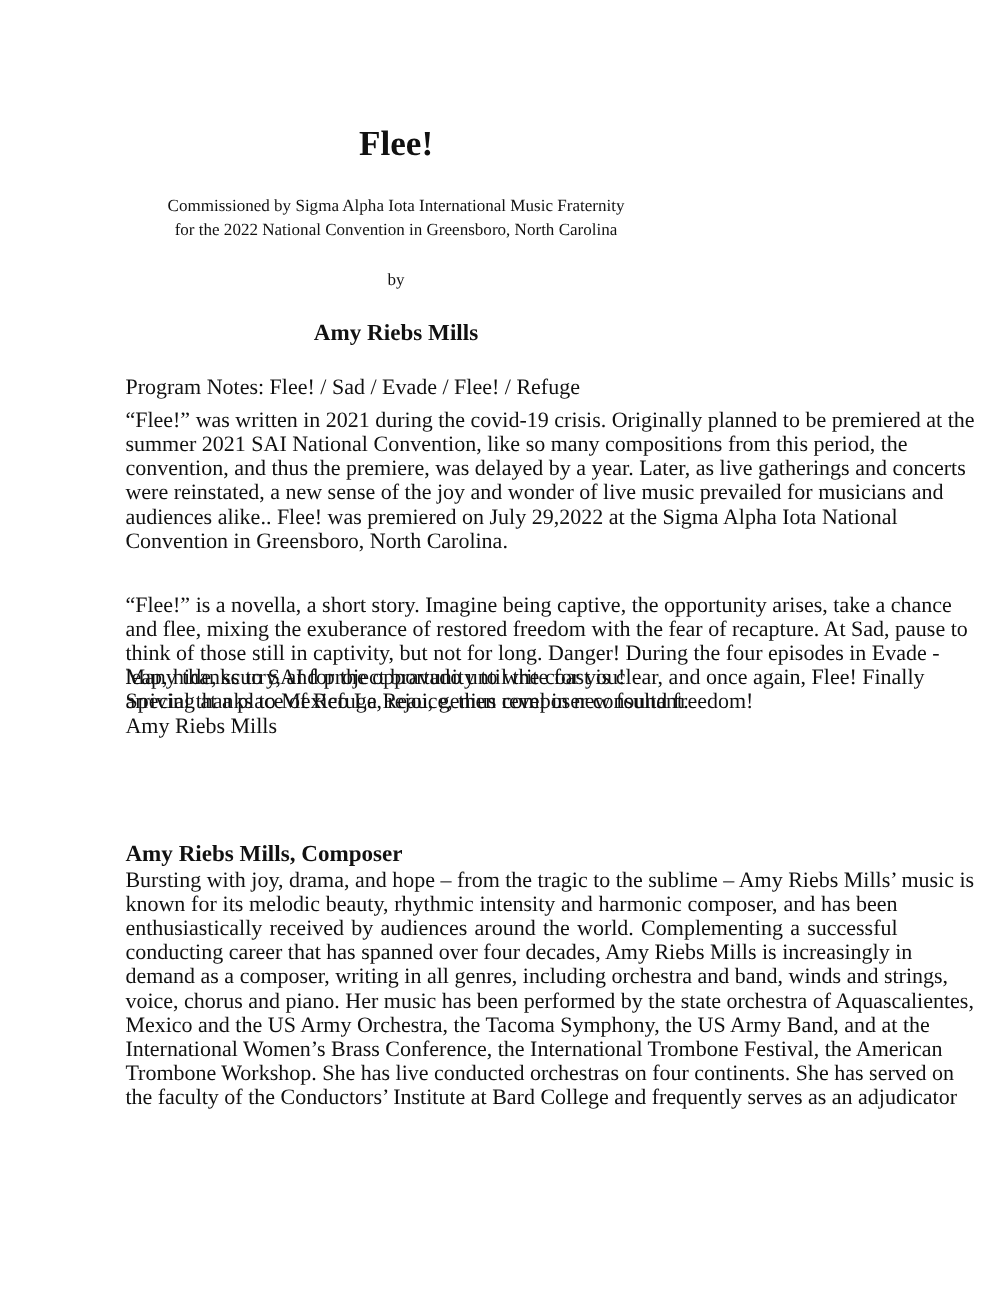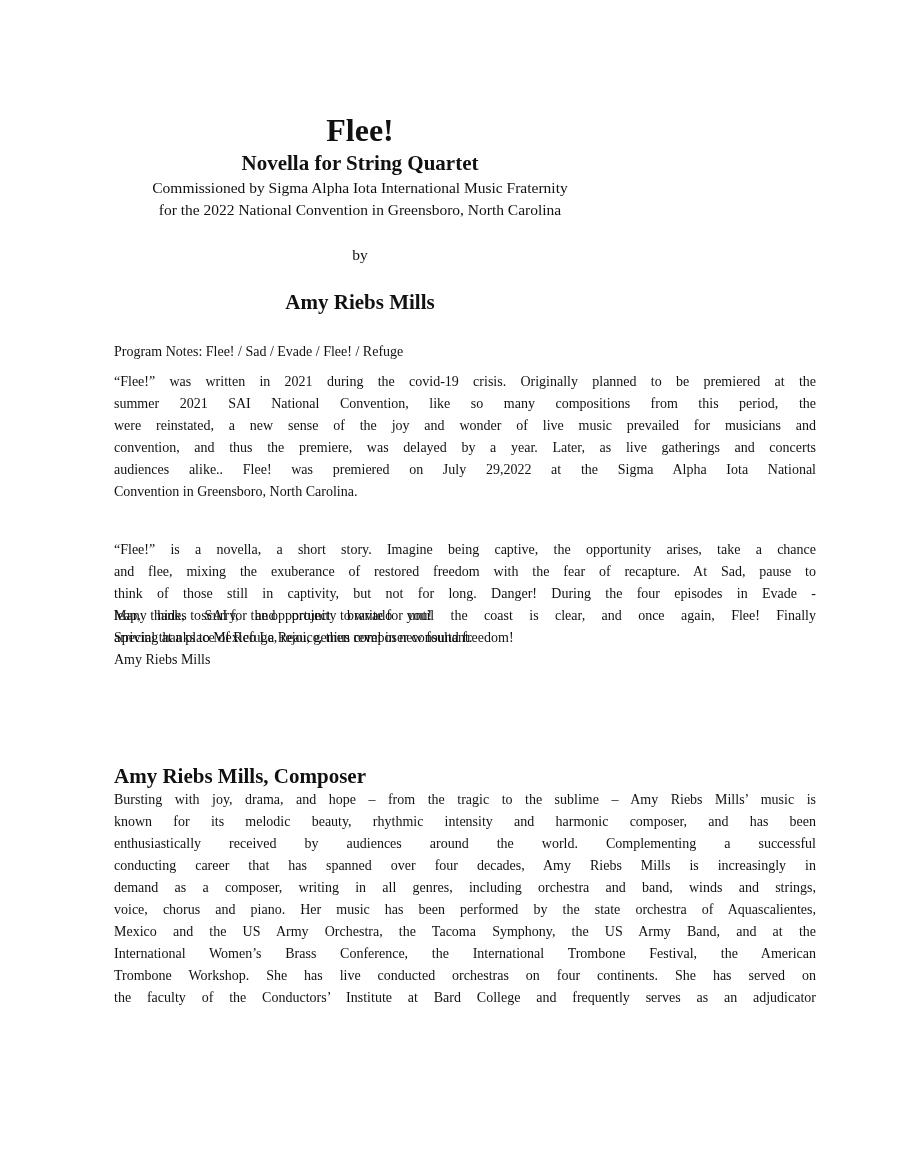--- a/index.html
+++ b/index.html
@@ -12,58 +12,57 @@
       overflow: hidden;
     }
     .page { position: absolute; left: 0; top: 0; width: 900px; height: 1175px; }
     .center { position: absolute; left: 0; width: 720px; text-align: center; white-space: nowrap; }
     .title { top: 110px; font-size: 32px; font-weight: bold; line-height: 40px; }
     .subtitle { top: 150px; font-size: 21px; font-weight: bold; line-height: 26px; }
     .commission { top: 177px; font-size: 15.5px; line-height: 22px; }
     .by { top: 244px; font-size: 15.5px; line-height: 22px; }
     .author { top: 288px; font-size: 21px; font-weight: bold; line-height: 28px; }
 
-    .block { position: absolute; left: 114px; width: 702px; font-size: 14px; }
+    .block { position: absolute; left: 114px; width: 702px; font-size: 20px; }
     .line {
       height: 22px; line-height: 22px;
       text-align: justify; text-align-last: justify;
       white-space: nowrap; overflow: visible;
     }
     .line.last { text-align-last: left; }
     .program { top: 341px; }
     .p1 { top: 371px; }
     .p2 { top: 539px; }
     .thanks { top: 605px; }
     .thanks .line { text-align-last: left; }
     .bio-head { position: absolute; left: 114px; top: 762px; font-size: 21px; font-weight: bold; line-height: 28px; white-space: nowrap; }
     .bio { top: 789px; }
   </style>
 </head>
 <body>
 
 <div class="page">
 
   <div class="center title">Flee!</div>
-  <div class="center subtitle">Novella for String Quartet</div>
   <div class="center commission">
     <div>Commissioned by Sigma Alpha Iota International Music Fraternity</div>
     <div>for the 2022 National Convention in Greensboro, North Carolina</div>
   </div>
   <div class="center by">by</div>
   <div class="center author">Amy Riebs Mills</div>
 
   <div class="block program">
     <div class="line last">Program Notes:  Flee! / Sad / Evade / Flee! / Refuge</div>
   </div>
 
   <div class="block p1">
     <div class="line">“Flee!” was written in 2021 during the covid-19 crisis.  Originally planned to be premiered at the</div>
     <div class="line">summer 2021 SAI National Convention, like so many compositions from this period, the</div>
+    <div class="line">convention, and thus the premiere, was delayed by a year.  Later, as live gatherings and concerts</div>
     <div class="line">were reinstated, a new sense of the joy and wonder of live music prevailed for musicians and</div>
-    <div class="line">convention, and thus the premiere, was delayed by a year.  Later, as live gatherings and concerts</div>
     <div class="line">audiences alike..  Flee! was premiered on July 29,2022 at the Sigma Alpha Iota National</div>
     <div class="line last">Convention in Greensboro, North Carolina.</div>
   </div>
 
   <div class="block p2">
     <div class="line">“Flee!” is a novella, a short story.  Imagine being captive, the opportunity arises, take a chance</div>
     <div class="line">and flee, mixing the exuberance of restored freedom with the fear of recapture.  At Sad, pause to</div>
     <div class="line">think of those still in captivity, but not for long.  Danger!  During the four episodes in Evade -</div>
     <div class="line">leap, hide, scurry, and project bravado until the coast is clear, and once again, Flee!  Finally</div>
     <div class="line last">arriving at a place of Refuge, rejoice, then revel in new found freedom!</div>

